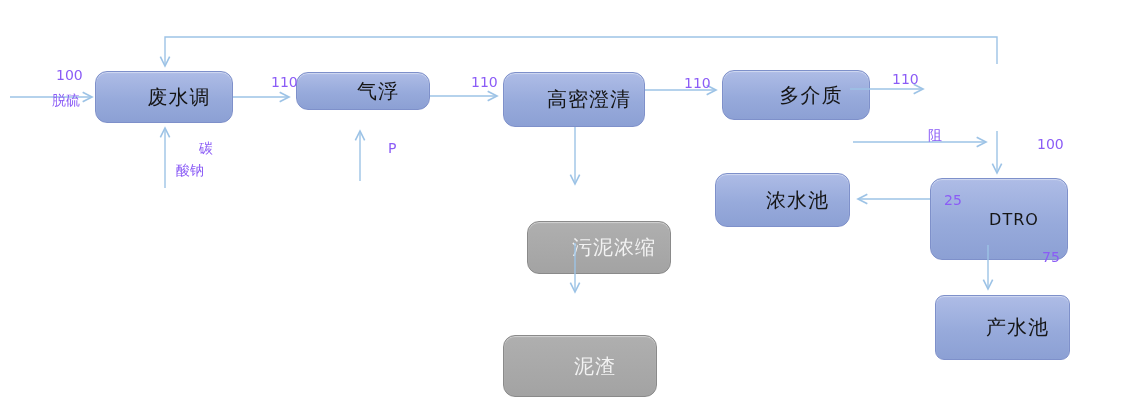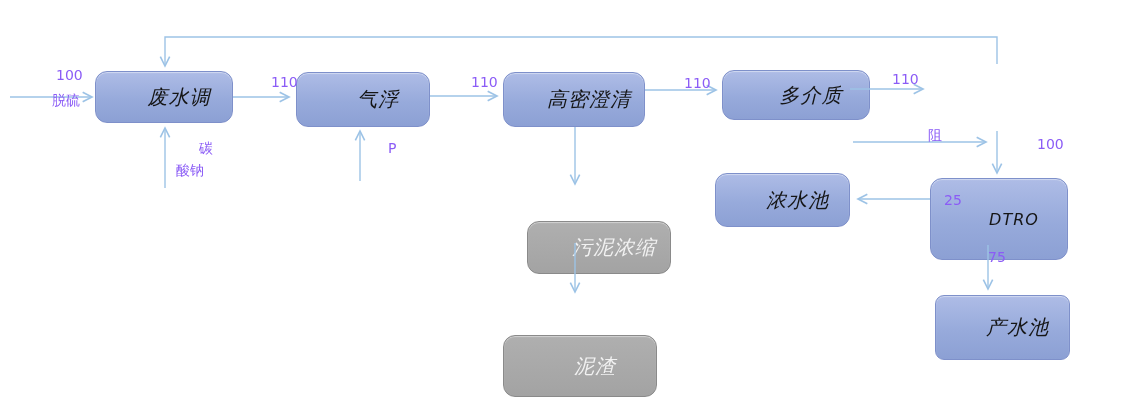--- a/index.html
+++ b/index.html
@@ -19,21 +19,20 @@
     background: linear-gradient(180deg, #AEBCE6 0%, #97AADB 55%, #8CA0D4 100%);
     box-shadow: inset 0 1px 1px rgba(255,255,255,0.45);
     display: flex;
     align-items: center;
     justify-content: center;
     padding-left: 30px; 
     font-size: 20px;
     color: #151515;
     letter-spacing: 1px;
     white-space: nowrap;
-    font-style: italic;
   }
   .node.gray {
     background: linear-gradient(180deg, #AFAFAF 0%, #A3A3A3 100%);
     border-color: #8A8A8A;
     color: #F2F2F2;
   }
   .flow-label {
     position: absolute;
     color: #8b5cf6;
     font-size: 14px;
@@ -54,21 +53,21 @@
 </style>
 </head>
 <body>
 
 <div class="canvas">
 
   <div class="node" style="left:95px;  top:71px;  width:138px; height:52px;">
     <span>废水调</span>
   </div>
 
-  <div class="node" style="left:296px; top:72px;  width:134px; height:55px;justify-content:center;">
+  <div class="node" style="left:296px; top:72px;  width:134px; height:38px;justify-content:center;">
     <span>气浮</span>
   </div>
 
   <div class="node" style="left:503px; top:72px;  width:142px; height:55px;">
     <span>高密澄清</span>
   </div>
 
   <div class="node" style="left:722px; top:70px;  width:148px; height:50px;">
     <span>多介质</span>
   </div>
@@ -121,15 +120,15 @@
   <div class="flow-label" style="left:199px; top:141px;">碳</div>
   <div class="flow-label" style="left:176px; top:163px;">酸钠</div>
   <div class="flow-label" style="left:271px; top:75px;">110</div>
   <div class="flow-label" style="left:388px; top:141px;">P</div>
   <div class="flow-label" style="left:471px; top:75px;">110</div>
   <div class="flow-label" style="left:684px; top:76px;">110</div>
   <div class="flow-label" style="left:892px; top:72px;">110</div>
   <div class="flow-label" style="left:928px; top:128px;">阻</div>
   <div class="flow-label" style="left:1037px; top:137px;">100</div>
   <div class="flow-label" style="left:944px; top:182px;margin-top:11px;">25</div>
-  <div class="flow-label" style="left:988px; top:250px;">75</div>
+  <div class="flow-label" style="left:1042px; top:250px;">75</div>
 
 </div>
 
 </body></html>

